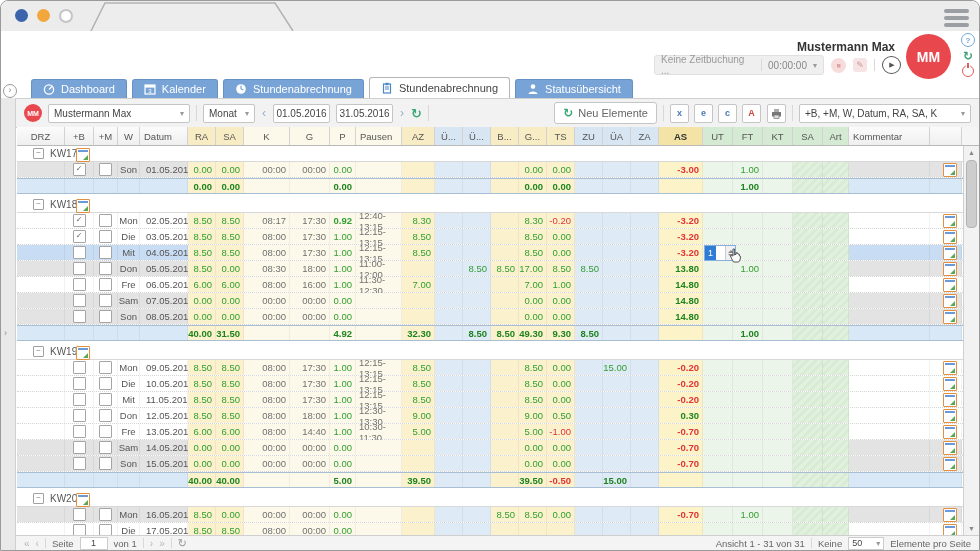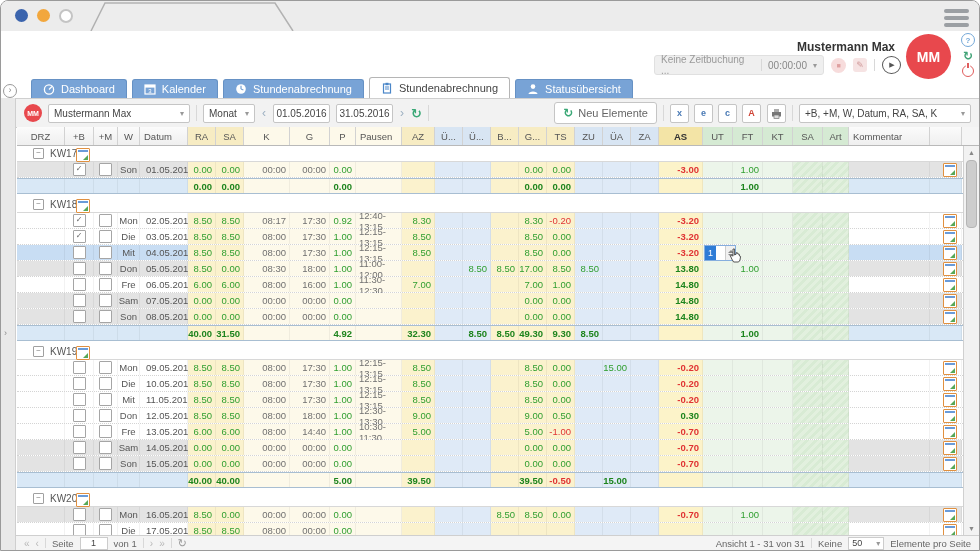--- a/index.html
+++ b/index.html
@@ -424,21 +424,21 @@
           </div>
           <div class="gcell t-yellow" style="width: 28px;">
             <span class="pos">8.50</span>
           </div>
           <div class="gcell t-cream" style="width: 46px;">
             <span class="ktime">08:17</span>
           </div>
           <div class="gcell t-cream" style="width: 40px;">
             <span class="ktime">17:30</span>
           </div>
-          <div class="gcell t-cream" style="width: 26px;">
+          <div class="gcell t-cream" style="width: 26px; font-weight: bold;">
             <span class="pos">0.92</span>
           </div>
           <div class="gcell t-cream al" style="width: 46px;">
             <span class="ktime">12:40-13:15</span>
           </div>
           <div class="gcell t-yellow" style="width: 33px;">
             <span class="pos">8.30</span>
           </div>
           <div class="gcell t-blue" style="width: 28px;"></div>
           <div class="gcell t-blue" style="width: 28px;"></div>

